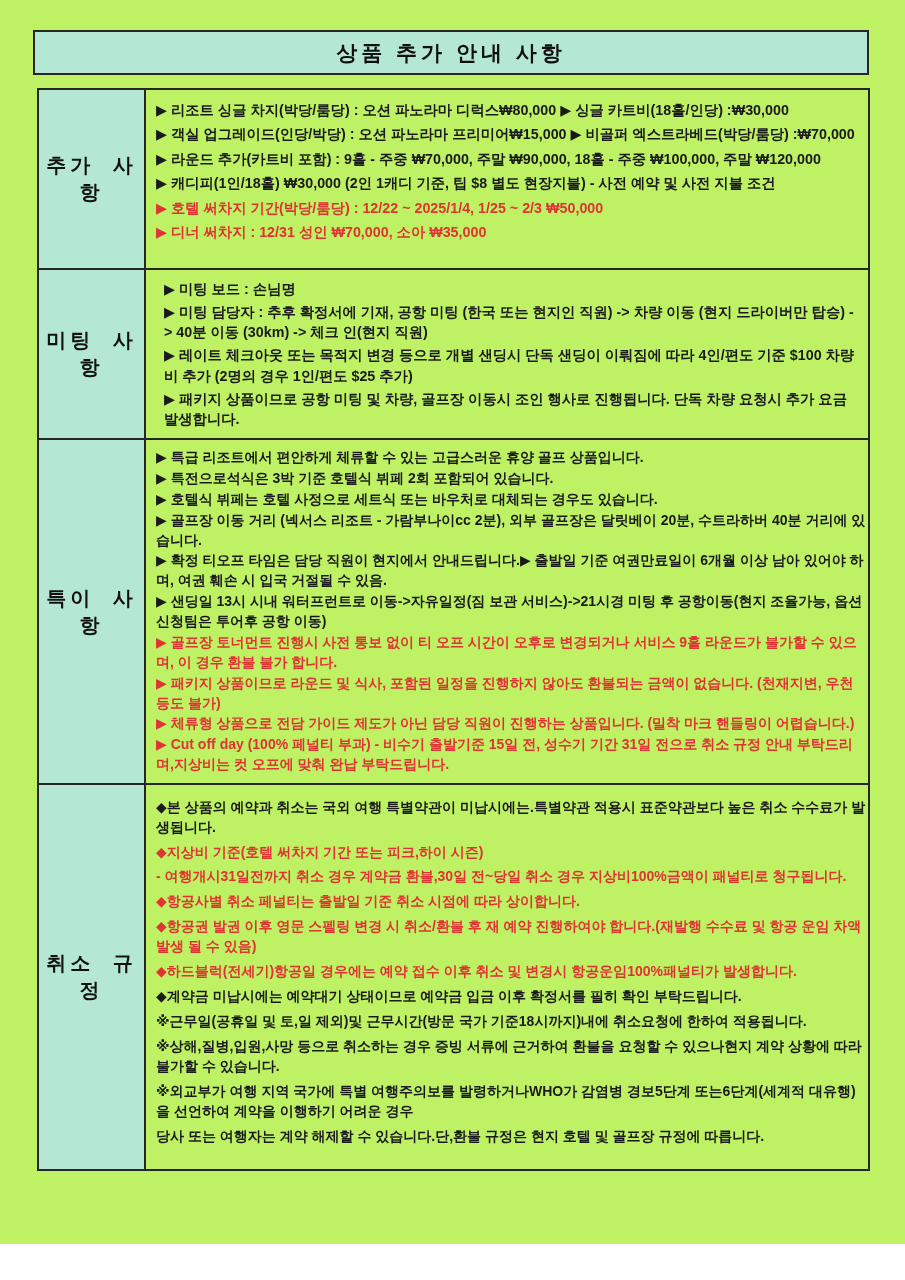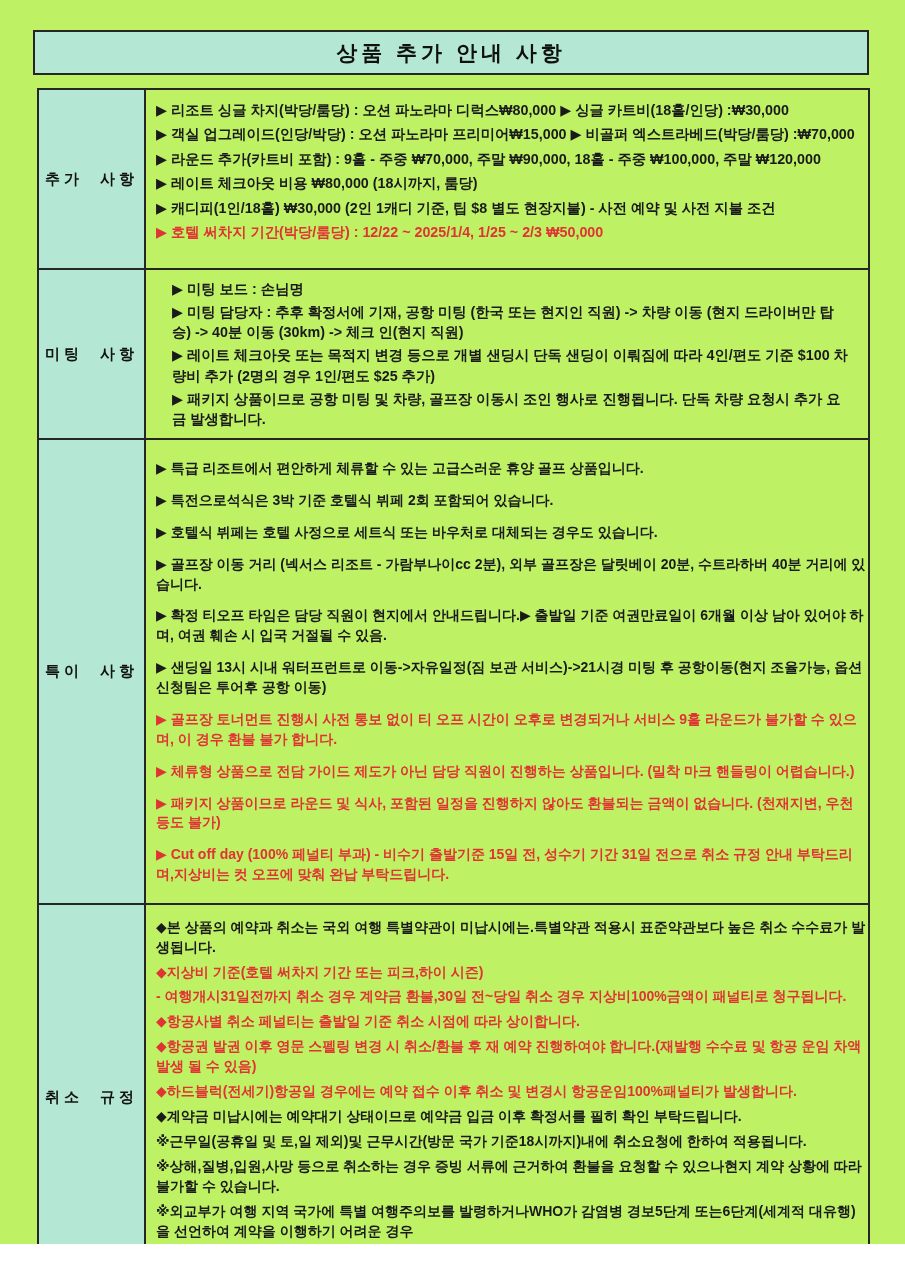--- a/index.html
+++ b/index.html
@@ -38,61 +38,61 @@
   .row-1{min-height:163px;}
   .row-2{min-height:345px;}
   .row-3{min-height:386px;}
 
   .label-cell{
     width:107px;flex:0 0 107px;
     box-sizing:border-box;
     background:var(--green);
     border-right:2px solid var(--border);
     display:flex;align-items:center;justify-content:center;
-    font-weight:bold;font-size:15px;color:#111;
+    font-weight:bold;font-size:20px;color:#111;
     letter-spacing:4px;word-spacing:9px;
     text-align:center;
   }
   .content-cell{
     flex:1;box-sizing:border-box;
     padding:7px 2px 6px 10px;
     overflow:hidden;
   }
   .item{
     font-weight:bold;
     font-size:14.3px;
     line-height:1.48;
     color:var(--text);
     margin:2px 0;
     word-break:normal;
   }
   .item.red{color:var(--red);}
 
   .row-0 .item{margin:3px 0;line-height:1.5;}
-  .row-1 .item{margin:2px 16px;line-height:1.45;}
-  .row-2 .item{font-size:14px;line-height:1.42;margin:12px 0;}
+  .row-1 .item{margin:2px 8px;line-height:1.45;}
+  .row-2 .item{font-size:14px;line-height:1.42;margin:1px 0;}
   .row-3 .item{font-size:14px;line-height:1.45;margin:4.5px 0;}
 </style>
 </head>
 <body>
 
 <div class="page">
   <div class="title-box">
     <span class="title">상품 추가 안내 사항</span>
   </div>
   <div class="info-table" id="info-table">
   <div class="row row-0">
     <div class="label-cell">추가 사항</div>
     <div class="content-cell">
           <div class="item">▶ 리조트 싱글 차지(박당/룸당) : 오션 파노라마 디럭스₩80,000 ▶ 싱글 카트비(18홀/인당) :₩30,000</div>
           <div class="item">▶ 객실 업그레이드(인당/박당) : 오션 파노라마 프리미어₩15,000 ▶ 비골퍼 엑스트라베드(박당/룸당) :₩70,000</div>
           <div class="item">▶ 라운드 추가(카트비 포함) : 9홀 - 주중 ₩70,000, 주말 ₩90,000, 18홀 - 주중 ₩100,000, 주말 ₩120,000</div>
-          <div class="item">▶ 레이트 체크아웃 비용 ₩80,000 (18시까지, 룸당)</div>
           <div class="item">▶ 캐디피(1인/18홀) ₩30,000 (2인 1캐디 기준, 팁 $8 별도 현장지불) - 사전 예약 및 사전 지불 조건</div>
           <div class="item red">▶ 호텔 써차지 기간(박당/룸당) : 12/22 ~ 2025/1/4, 1/25 ~ 2/3 ₩50,000</div>
+          <div class="item red">▶ 디너 써차지 : 12/31 성인 ₩70,000, 소아 ₩35,000</div>
         </div>
   </div>
 
   <div class="row row-1">
     <div class="label-cell">미팅 사항</div>
     <div class="content-cell">
           <div class="item">▶ 미팅 보드 : 손님명</div>
           <div class="item">▶ 미팅 담당자 : 추후 확정서에 기재, 공항 미팅 (한국 또는 현지인 직원) -&gt; 차량 이동 (현지 드라이버만 탑승) -&gt; 40분 이동 (30km) -&gt; 체크 인(현지 직원)</div>
           <div class="item">▶ 레이트 체크아웃 또는 목적지 변경 등으로 개별 샌딩시 단독 샌딩이 이뤄짐에 따라 4인/편도 기준 $100 차량비 추가 (2명의 경우 1인/편도 $25 추가)</div>
           <div class="item">▶ 패키지 상품이므로 공항 미팅 및 차량, 골프장 이동시 조인 행사로 진행됩니다. 단독 차량 요청시 추가 요금 발생합니다.</div>
@@ -102,22 +102,22 @@
   <div class="row row-2">
     <div class="label-cell">특이 사항</div>
     <div class="content-cell">
           <div class="item">▶ 특급 리조트에서 편안하게 체류할 수 있는 고급스러운 휴양 골프 상품입니다.</div>
           <div class="item">▶ 특전으로석식은 3박 기준 호텔식 뷔페 2회 포함되어 있습니다.</div>
           <div class="item">▶ 호텔식 뷔페는 호텔 사정으로 세트식 또는 바우처로 대체되는 경우도 있습니다.</div>
           <div class="item">▶ 골프장 이동 거리 (넥서스 리조트 - 가람부나이cc 2분), 외부 골프장은 달릿베이 20분, 수트라하버 40분 거리에 있습니다.</div>
           <div class="item">▶ 확정 티오프 타임은 담당 직원이 현지에서 안내드립니다.▶ 출발일 기준 여권만료일이 6개월 이상 남아 있어야 하며, 여권 훼손 시 입국 거절될 수 있음.</div>
           <div class="item">▶ 샌딩일 13시 시내 워터프런트로 이동-&gt;자유일정(짐 보관 서비스)-&gt;21시경 미팅 후 공항이동(현지 조율가능, 옵션 신청팀은 투어후 공항 이동)</div>
           <div class="item red">▶ 골프장 토너먼트 진행시 사전 통보 없이 티 오프 시간이 오후로 변경되거나 서비스 9홀 라운드가 불가할 수 있으며, 이 경우 환불 불가 합니다.</div>
+          <div class="item red">▶ 패키지 상품이므로 라운드 및 식사, 포함된 일정을 진행하지 않아도 환불되는 금액이 없습니다. (천재지변, 우천 등도 불가)</div>
           <div class="item red">▶ 체류형 상품으로 전담 가이드 제도가 아닌 담당 직원이 진행하는 상품입니다. (밀착 마크 핸들링이 어렵습니다.)</div>
-          <div class="item red">▶ 패키지 상품이므로 라운드 및 식사, 포함된 일정을 진행하지 않아도 환불되는 금액이 없습니다. (천재지변, 우천 등도 불가)</div>
           <div class="item red">▶ Cut off day (100% 페널티 부과) - 비수기 출발기준 15일 전, 성수기 기간 31일 전으로 취소 규정 안내 부탁드리며,지상비는 컷 오프에 맞춰 완납 부탁드립니다.</div>
         </div>
   </div>
 
   <div class="row row-3">
     <div class="label-cell">취소 규정</div>
     <div class="content-cell">
           <div class="item">◆본 상품의 예약과 취소는 국외 여행 특별약관이 미납시에는.특별약관 적용시 표준약관보다 높은 취소 수수료가 발생됩니다.</div>
           <div class="item red">◆지상비 기준(호텔 써차지 기간 또는 피크,하이 시즌)</div>
           <div class="item red">- 여행개시31일전까지 취소 경우 계약금 환불,30일 전~당일 취소 경우 지상비100%금액이 패널티로 청구됩니다.</div>

